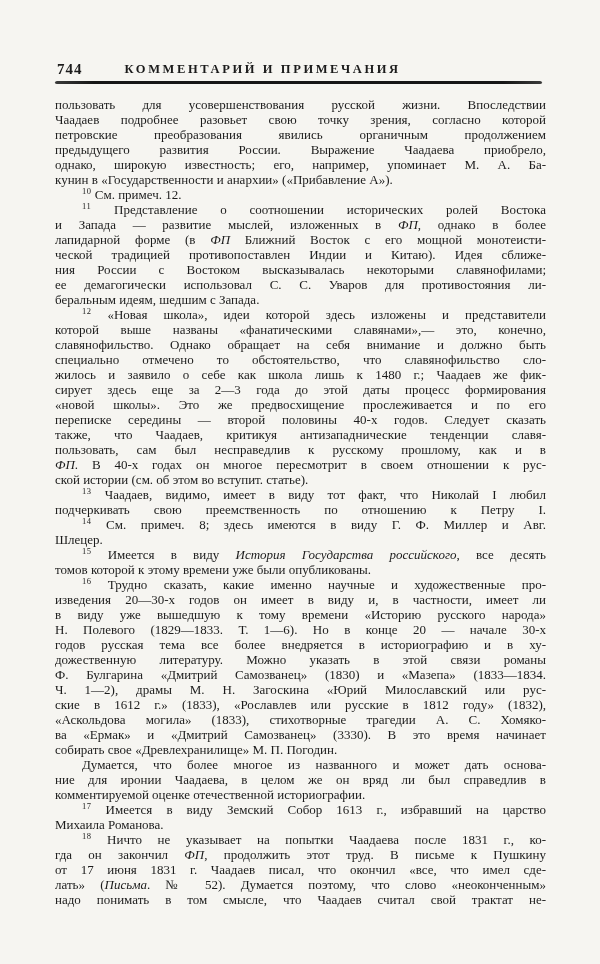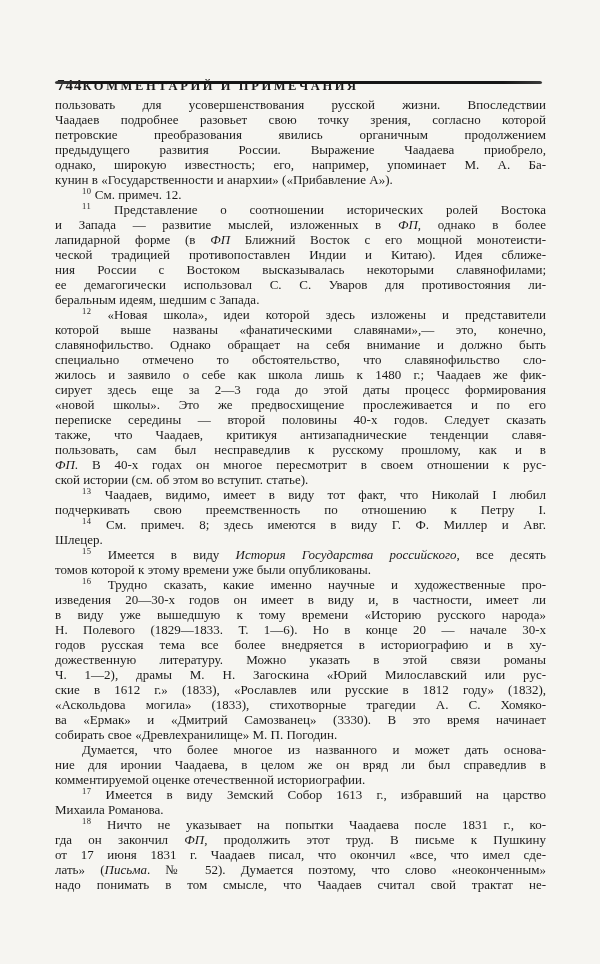--- a/index.html
+++ b/index.html
@@ -5,28 +5,28 @@
   html,body { margin:0; padding:0; }
   .page {
     position:relative;
     width:600px; height:964px;
     background:#f6f5f1;
     font-family:"Liberation Serif","DejaVu Serif",serif;
     color:#1b1b1b;
     overflow:hidden;
   }
   .header-row {
-    position:absolute; left:57px; top:77px; width:486px;
-    display:flex; align-items:flex-end;
+    position:absolute; left:57px; top:61px; width:486px;
+    display:flex; align-items:center;
   }
   .page-number {
     font-size:15px; font-weight:700; letter-spacing:1px;
   }
   .running-title {
-    font-size:12.5px; font-weight:700;
+    margin-left:42px; font-size:12.5px; font-weight:700;
     letter-spacing:2.6px; white-space:nowrap;
   }
   .rule {
     position:absolute; left:55px; top:81px; width:487px; height:3px;
     background:linear-gradient(90deg,#3a3a3a 0%,#161616 8%,#161616 92%,#3a3a3a 100%);
     border-radius:2px/1.5px;
   }
   .text-block {
     position:absolute; left:55px; top:97px; width:491px;
     font-size:13px; line-height:15px;
@@ -78,20 +78,21 @@
       <div class="line indent"><sup>14</sup> См. примеч. 8; здесь имеются в виду Г. Ф. Миллер и Авг.</div>
       <div class="line left">Шлецер.</div>
       <div class="line indent"><sup>15</sup> Имеется в виду <i>История Государства российского</i>, все десять</div>
       <div class="line left">томов которой к этому времени уже были опубликованы.</div>
       <div class="line indent"><sup>16</sup> Трудно сказать, какие именно научные и художественные про-</div>
       <div class="line">изведения 20—30-х годов он имеет в виду и, в частности, имеет ли</div>
       <div class="line">в виду уже вышедшую к тому времени «Историю русского народа»</div>
       <div class="line">Н. Полевого (1829—1833. Т. 1—6). Но в конце 20 — начале 30-х</div>
       <div class="line">годов русская тема все более внедряется в историографию и в ху-</div>
       <div class="line">дожественную литературу. Можно указать в этой связи романы</div>
+      <div class="line">Ф. Булгарина «Дмитрий Самозванец» (1830) и «Мазепа» (1833—1834.</div>
       <div class="line">Ч. 1—2), драмы М. Н. Загоскина «Юрий Милославский или рус-</div>
       <div class="line">ские в 1612 г.» (1833), «Рославлев или русские в 1812 году» (1832),</div>
       <div class="line">«Аскольдова могила» (1833), стихотворные трагедии А. С. Хомяко-</div>
       <div class="line">ва «Ермак» и «Дмитрий Самозванец» (3330). В это время начинает</div>
       <div class="line left">собирать свое  «Древлехранилище»  М. П. Погодин.</div>
       <div class="line indent">Думается, что более многое из названного и может  дать основа-</div>
       <div class="line">ние для иронии Чаадаева, в целом же он вряд ли был справедлив в</div>
       <div class="line left">комментируемой оценке отечественной историографии.</div>
       <div class="line indent"><sup>17</sup> Имеется в виду Земский Собор 1613 г., избравший на царство</div>
       <div class="line left">Михаила Романова.</div>

